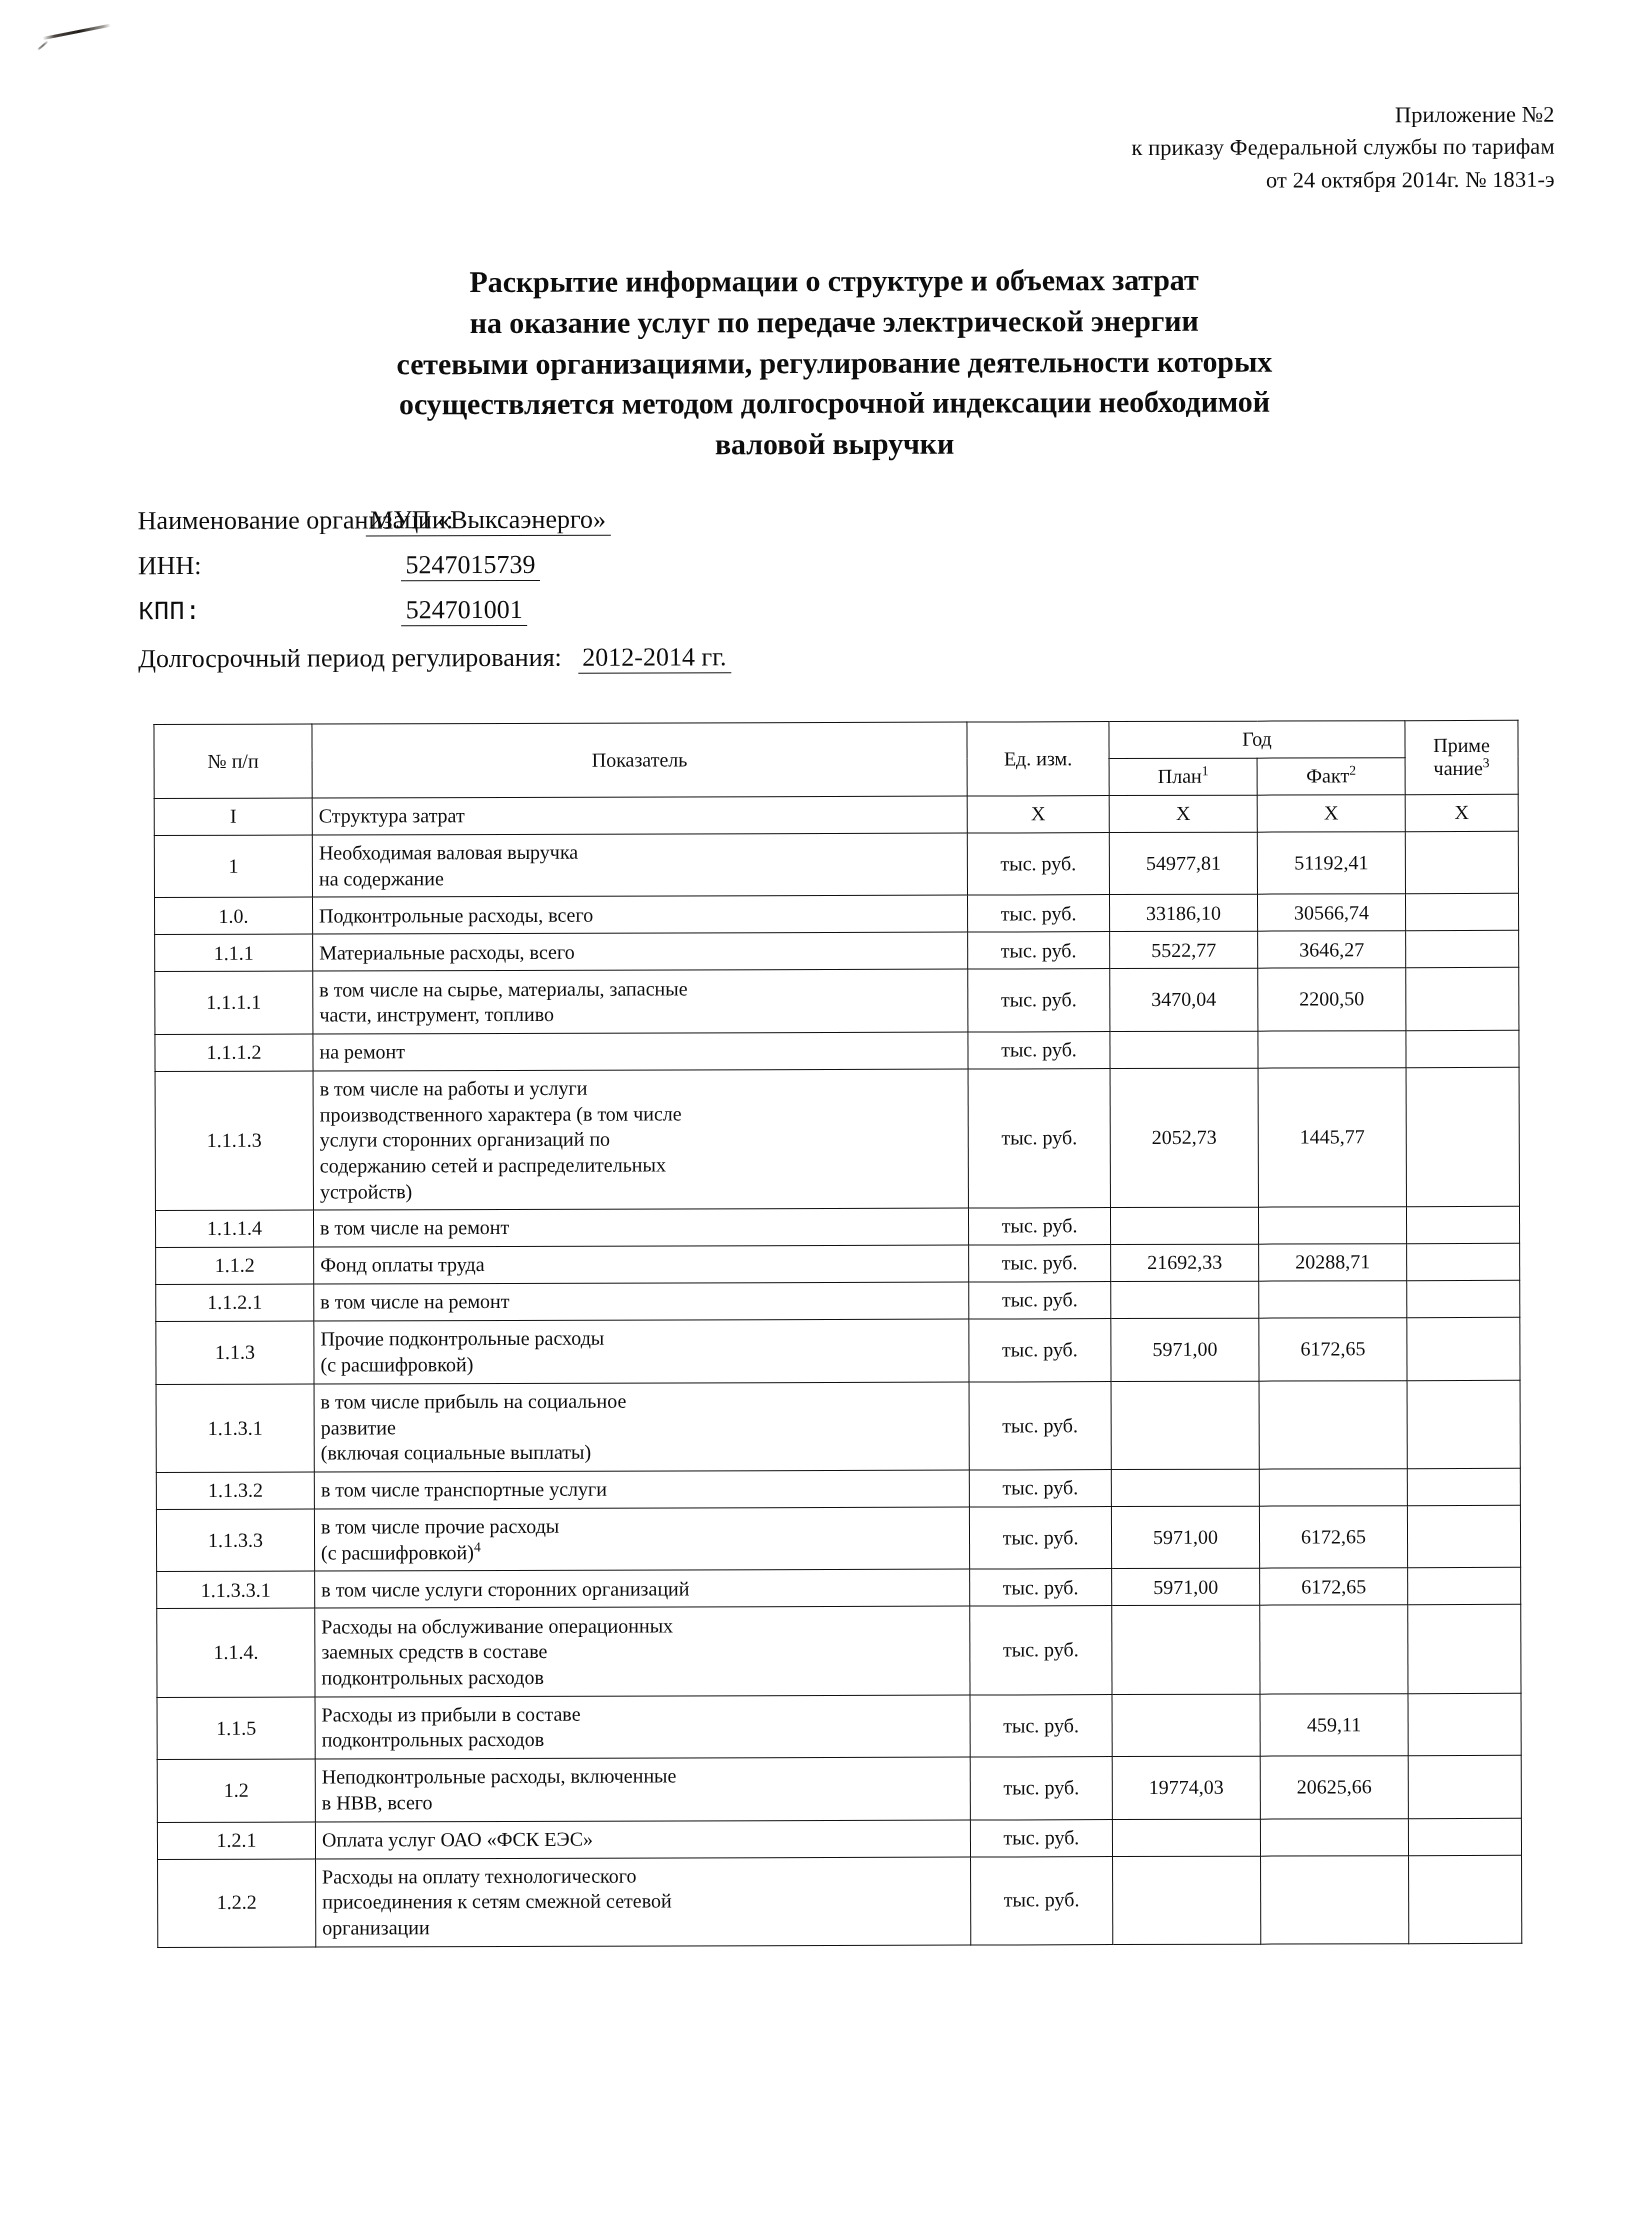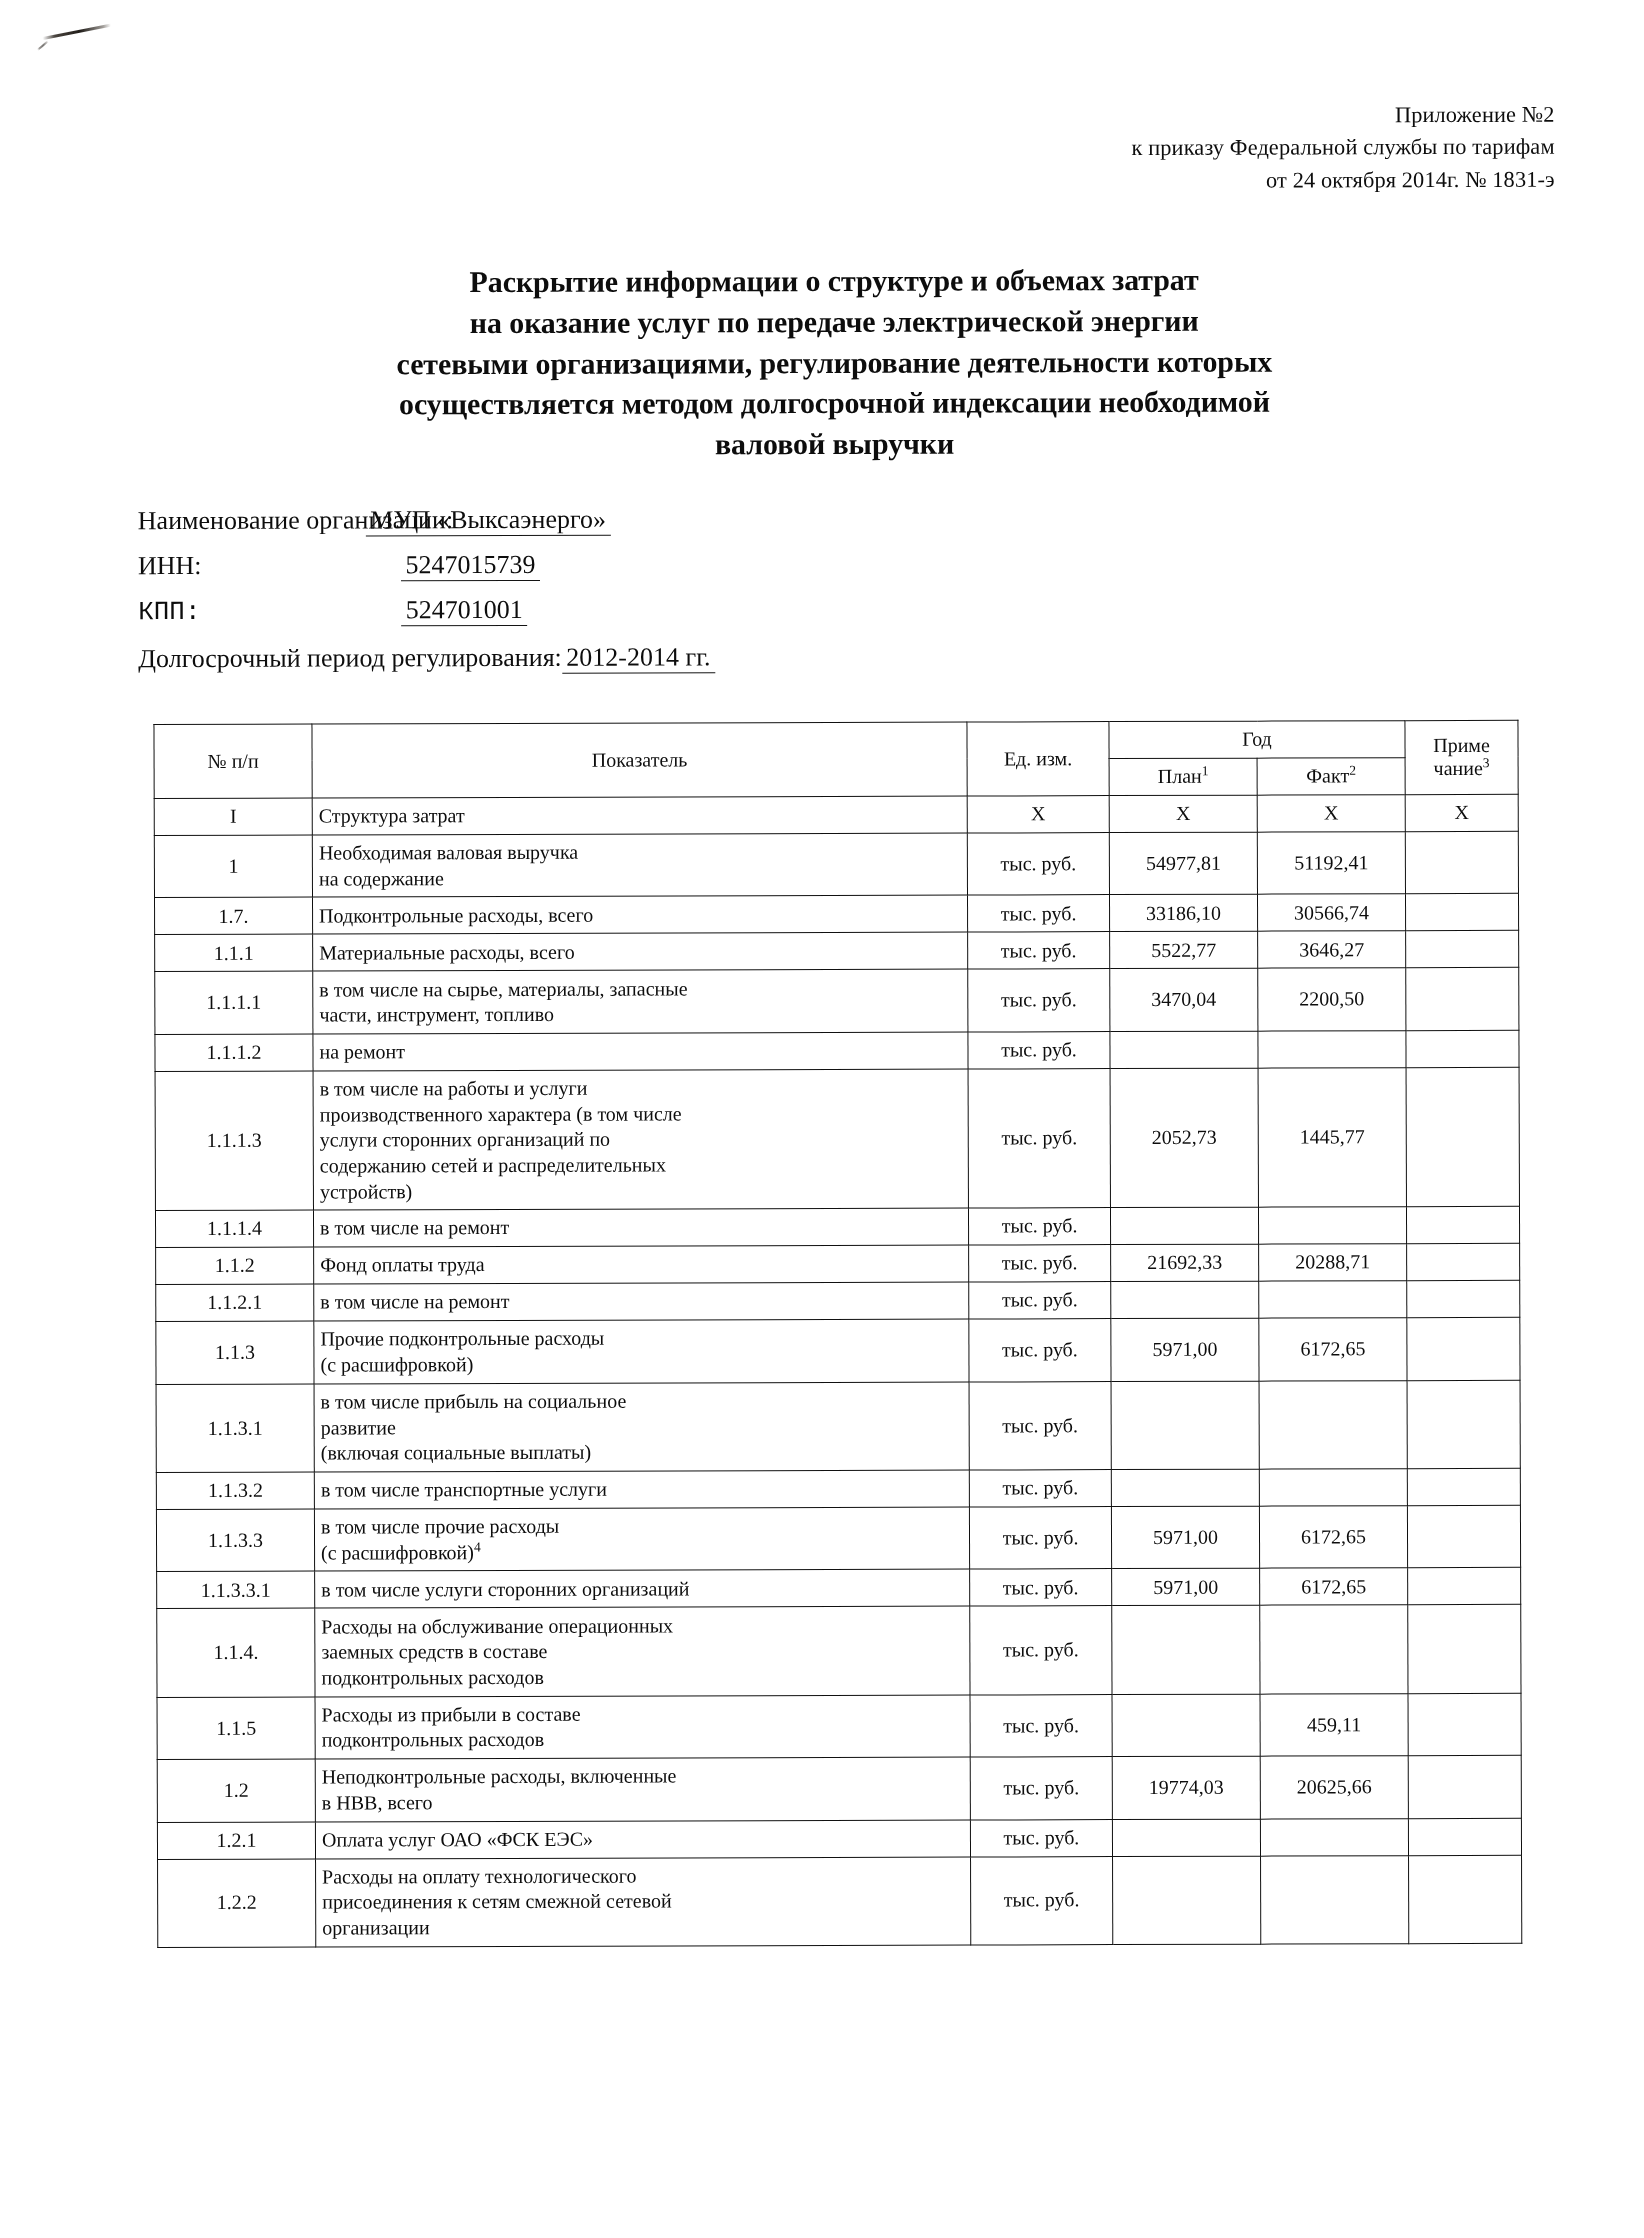--- a/index.html
+++ b/index.html
@@ -84,21 +84,21 @@
     padding: 0 4.5px 1.5px 4.5px;
     white-space: nowrap;
     text-align: right;
   }
   .org-row.name .org-label { width: 228px; }
   .org-row.inn  .org-label { width: 228px; }
   .org-row.kpp  .org-label { width: 228px; font-family: Liberation Mono, monospace; }
   .org-row.inn  .org-value,
   .org-row.kpp  .org-value { margin-left: 35px; }
   .org-row.period { margin-top: 3px; }
-  .org-row.period .org-value { margin-left: 0; }
+  .org-row.period .org-value { margin-left: 16px; }
 
   
   .cost-table {
     position: absolute;
     top: 722px;
     left: 154px;
     width: 1364px;
     border-collapse: collapse;
     table-layout: fixed;
     font-size: 20px;
@@ -213,21 +213,21 @@
         </tr>
         <tr>
           <td class="c-num-cell">1</td>
           <td class="c-ind-cell">Необходимая валовая выручка<br>на содержание</td>
           <td class="c-unit-cell">тыс. руб.</td>
           <td class="c-val-cell">54977,81</td>
           <td class="c-val-cell">51192,41</td>
           <td class="c-note-cell"></td>
         </tr>
         <tr>
-          <td class="c-num-cell">1.7.</td>
+          <td class="c-num-cell">1.0.</td>
           <td class="c-ind-cell">Подконтрольные расходы, всего</td>
           <td class="c-unit-cell">тыс. руб.</td>
           <td class="c-val-cell">33186,10</td>
           <td class="c-val-cell">30566,74</td>
           <td class="c-note-cell"></td>
         </tr>
         <tr>
           <td class="c-num-cell">1.1.1</td>
           <td class="c-ind-cell">Материальные расходы, всего</td>
           <td class="c-unit-cell">тыс. руб.</td>

